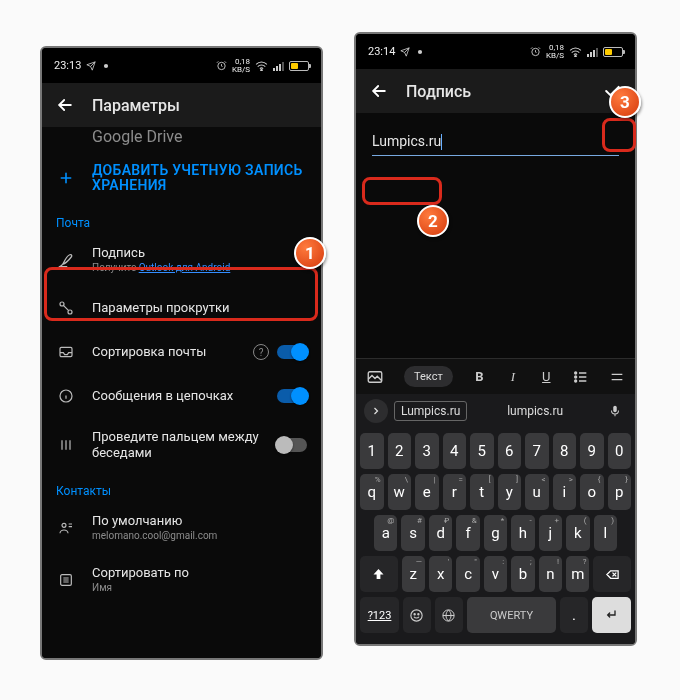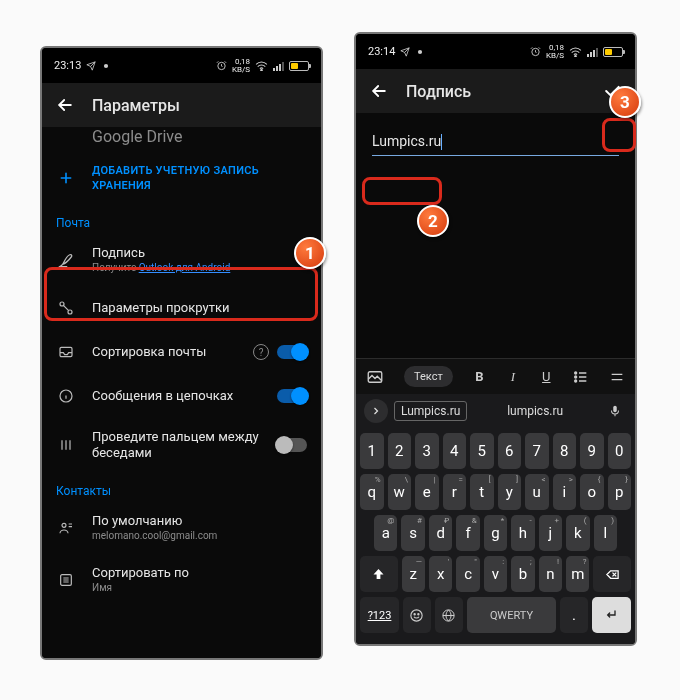--- a/index.html
+++ b/index.html
@@ -37,21 +37,21 @@
   
   .content{height:calc(100% - 66px);overflow:hidden;background:var(--bg);}
   .row{display:flex;align-items:center;gap:16px;padding:11px 14px;min-height:44px;}
   .row .iconcol{width:20px;display:flex;align-items:center;justify-content:center;color:#aaa;flex:none;}
   .row .txtcol{flex:1;min-width:0;}
   .row .lbl{font-size:13px;color:var(--text);line-height:16px;}
   .row .sub{font-size:10px;color:var(--muted);line-height:14px;}
   .row .sub a{color:var(--link);text-decoration:underline;}
   .row .ctl{margin-left:auto;display:flex;align-items:center;gap:8px;}
   .section{padding:12px 14px 4px;font-size:12px;color:var(--accent);}
-  .addrow .lbl{color:var(--accent);font-size:11px;font-weight:600;letter-spacing:.3px;line-height:15px;}
+  .addrow .lbl{color:var(--accent);font-size:14px;font-weight:600;letter-spacing:.3px;line-height:15px;}
   .indent-sub{margin-left:36px;font-size:16px;color:var(--muted);padding:0 14px 6px;}
 
   
   .tog{width:30px;height:14px;border-radius:8px;background:var(--track);position:relative;}
   .tog i{position:absolute;width:18px;height:18px;border-radius:50%;top:-2px;left:-2px;background:#bbb;box-shadow:0 1px 2px rgba(0,0,0,.5);}
   .tog.on{background:#0a5caa;}
   .tog.on i{left:auto;right:-2px;background:var(--toggle);}
   .help{width:16px;height:16px;border:1.4px solid #888;border-radius:50%;display:flex;align-items:center;justify-content:center;font-size:10px;color:#888;}
 
   

